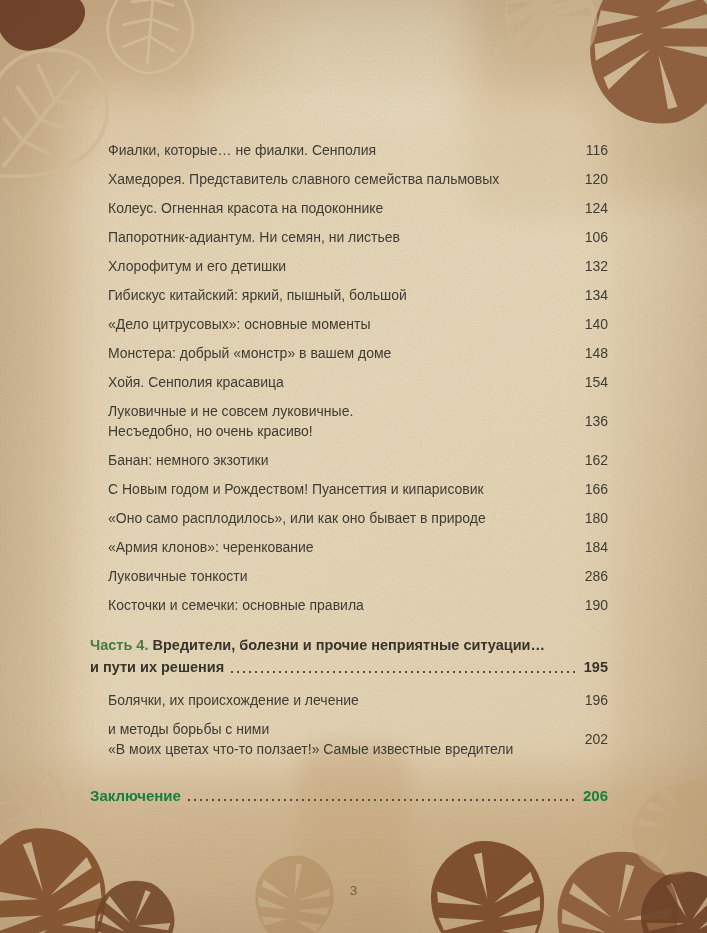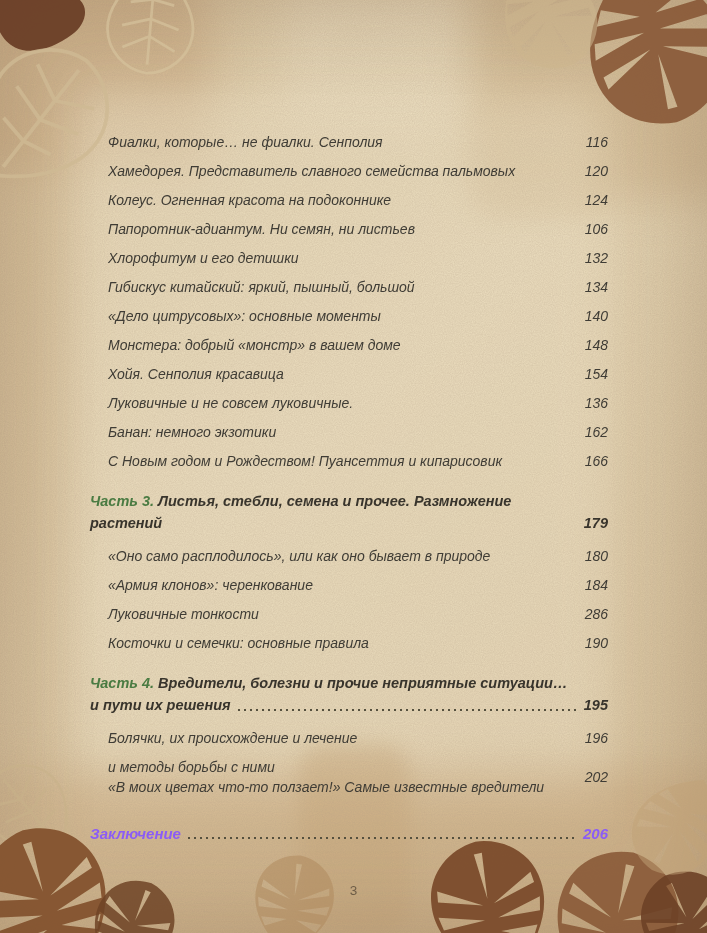--- a/index.html
+++ b/index.html
@@ -8,33 +8,33 @@
     background:linear-gradient(140deg,#dcc8a3 0%,#e6d6b4 45%,#d6bf98 100%);
     font-family:"Liberation Sans","DejaVu Sans",sans-serif;
   }
   .patch{position:absolute;pointer-events:none;border-radius:30px;}
   .blur22{filter:blur(22px);}
   .blur10{filter:blur(10px);}
   .grain{position:absolute;inset:0;pointer-events:none;}
   .vignette{position:absolute;inset:0;pointer-events:none;box-shadow:inset 0 0 90px rgba(110,80,50,.28);}
   .leaf{position:absolute;pointer-events:none;}
 
-  .toc{position:absolute;left:108px;top:132px;width:500px;color:#3f3c35;font-size:14px;font-style:italic;}
+  .toc{position:absolute;left:108px;top:140px;width:500px;color:#3f3c35;font-size:14px;}
   .row{margin-bottom:9px;}
   .row.entry{display:flex;align-items:center;}
   .row.entry .title{flex:1;padding-right:12px;}
   .tline{line-height:20px;}
   .tline.last{display:flex;align-items:flex-end;}
   .leader{flex:1;margin:0 5px 4px 5px;height:4px;
     background-image:radial-gradient(circle,#55503e 1.15px,rgba(85,80,62,0) 1.4px);
     background-size:6px 4px;background-repeat:repeat-x;background-position:0 100%;}
   .pnum{white-space:nowrap;}
   .row.part{font-weight:bold;margin:19px 0 12px -18px;font-size:14.5px;color:#38342c;}
   .row.part .tline{line-height:22px;}
-  .row.conclusion{font-weight:bold;margin:27px 0 0 -18px;font-size:15px;color:#8b5cf6;}
+  .row.conclusion{font-weight:bold;margin:27px 0 0 -18px;font-size:15px;color:#15803d;}
   .plabel{color:#4a7b42;}
   .footer-num{position:absolute;left:0;right:0;top:883px;text-align:center;color:#6e5d47;font-size:13.5px;}
 </style>
 </head>
 <body>
 
 <svg width="0" height="0" style="position:absolute" aria-hidden="true">
   <defs>
     <symbol id="leaf-monstera" viewBox="0 0 100 110">
       <path fill-rule="evenodd" fill="currentColor" d="M50 3 C27 5 11 21 9 41 C6 65 23 90 50 107 C77 90 94 65 91 41 C89 21 73 5 50 3 Z M15 33 L46 50 L14 41 Z M12 52 L45 61 L14 62 Z M18 72 L45 71 L23 81 Z M85 33 L54 50 L86 41 Z M88 52 L55 61 L86 62 Z M82 72 L55 71 L77 81 Z M47 12 L50 46 L53 12 Z"></path>
@@ -157,41 +157,35 @@
     </div>
     <div class="row entry">
       <div class="title">
         <div class="tline"><span class="ttext">Хойя. Сенполия красавица</span></div>
       </div>
       <span class="pnum">154</span>
     </div>
     <div class="row entry">
       <div class="title">
         <div class="tline"><span class="ttext">Луковичные и не совсем луковичные.</span></div>
+        <div class="tline"><span class="ttext">Несъедобно, но очень красиво!</span></div>
       </div>
       <span class="pnum">136</span>
     </div>
     <div class="row entry">
       <div class="title">
         <div class="tline"><span class="ttext">Банан: немного экзотики</span></div>
       </div>
       <span class="pnum">162</span>
     </div>
     <div class="row entry">
       <div class="title">
         <div class="tline"><span class="ttext">С Новым годом и Рождеством! Пуансеттия и кипарисовик</span></div>
       </div>
       <span class="pnum">166</span>
-    </div>
-    <div class="row part">
-      <div class="tline last">
-        <span class="ttext"><span class="plabel">Часть 3. </span>Листья, стебли, семена и прочее. Размножение растений</span>
-        <span class="leader"></span>
-        <span class="pnum">179</span>
-      </div>
     </div>
     <div class="row entry">
       <div class="title">
         <div class="tline"><span class="ttext">«Оно само расплодилось», или как оно бывает в природе</span></div>
       </div>
       <span class="pnum">180</span>
     </div>
     <div class="row entry">
       <div class="title">
         <div class="tline"><span class="ttext">«Армия клонов»: черенкование</span></div>

